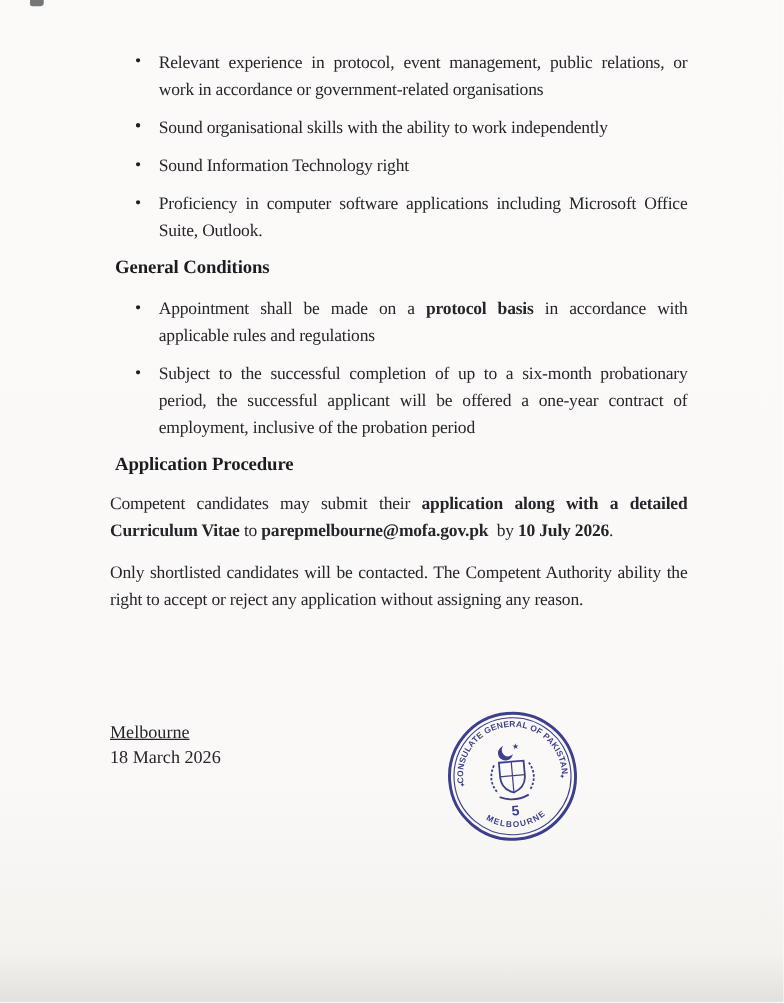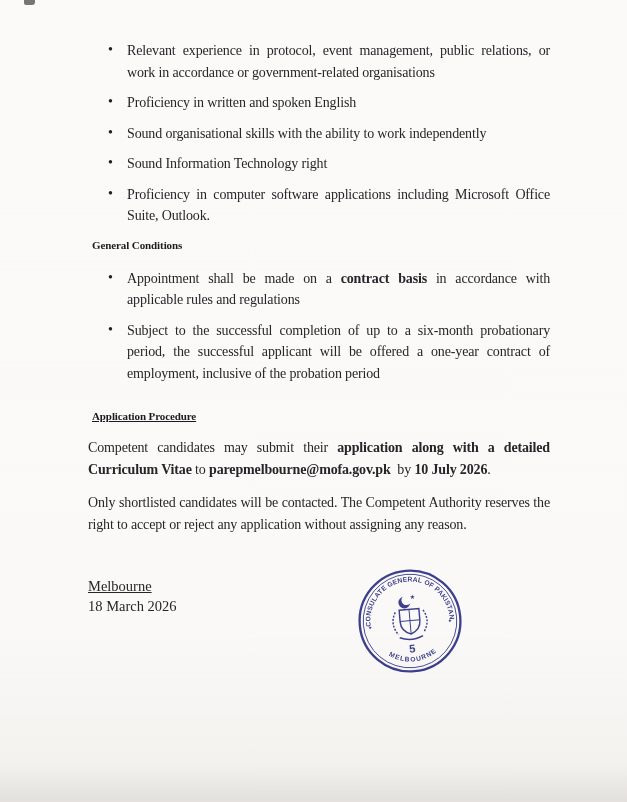--- a/index.html
+++ b/index.html
@@ -31,24 +31,24 @@
   }
   ul.bullets{list-style:none;margin:0;padding:0;}
   ul.bullets li{
     position:relative;padding-left:39px;margin-bottom:9px;
     text-align:justify;
   }
   ul.bullets li .dot{
     position:absolute;left:20px;top:-1px;font-size:14px;color:#1e1e22;
   }
   h3.sec{
-    font-size:11px;line-height:19px;margin:8px 0 13px 4px;
+    font-size:15px;line-height:19px;margin:8px 0 13px 4px;
     color:#1c1c20;letter-spacing:-0.1px;
   }
-  h3.sec.ap{margin-top:23px;margin-bottom:11px;text-decoration:underline;}
+  h3.sec.ap{margin-top:9px;margin-bottom:11px;}
   p.body{
     margin:0 0 11px 0;text-align:justify;line-height:22px;
   }
   b{font-weight:bold;}
   .email{font-weight:bold;}
   .signoff{position:absolute;left:88px;top:576px;font-size:14.5px;line-height:20px;}
   .signoff .place{text-decoration:underline;}
   .stamp{
     position:absolute;left:356px;top:567px;width:108px;height:108px;
     transform:rotate(-5deg);opacity:.92;
@@ -67,54 +67,53 @@
 
   <div class="content">
 
     <ul class="bullets">
       <li>
         <span class="dot">•</span>
         <span>Relevant experience in protocol, event management, public relations, or work in accordance or government-related organisations</span>
       </li>
       <li>
         <span class="dot">•</span>
-        <span>Proficiency in written and spoken English</span>
       </li>
       <li>
         <span class="dot">•</span>
         <span>Sound organisational skills with the ability to work independently</span>
       </li>
       <li>
         <span class="dot">•</span>
         <span>Sound Information Technology right</span>
       </li>
       <li>
         <span class="dot">•</span>
         <span>Proficiency in computer software applications including Microsoft Office Suite, Outlook.</span>
       </li>
     </ul>
 
     <h3 class="sec">General Conditions</h3>
 
     <ul class="bullets">
       <li>
         <span class="dot">•</span>
-        <span>Appointment shall be made on a </span><b>contract basis</b><span> in accordance with applicable rules and regulations</span>
+        <span>Appointment shall be made on a </span><b>protocol basis</b><span> in accordance with applicable rules and regulations</span>
       </li>
       <li>
         <span class="dot">•</span>
         <span>Subject to the successful completion of up to a six-month probationary period, the successful applicant will be offered a one-year contract of employment, inclusive of the probation period</span>
       </li>
     </ul>
 
     <h3 class="sec ap">Application Procedure</h3>
 
     <p class="body"><span>Competent candidates may submit their </span><b>application along with a detailed Curriculum Vitae</b><span> to </span><span class="email">parepmelbourne@mofa.gov.pk</span><span> &nbsp;by </span><b>10 July 2026</b><span>.</span></p>
 
-    <p class="body">Only shortlisted candidates will be contacted. The Competent Authority reserves the right to accept or reject any application without assigning any reason.</p>
+    <p class="body">Only shortlisted candidates will be contacted. The Competent Authority ability the right to accept or reject any application without assigning any reason.</p>
 
   </div>
 
   <div class="signoff">
     <div class="place">Melbourne</div>
     <div class="date">18 March 2026</div>
   </div>
 
   <div class="stamp">
     <svg viewBox="0 0 120 120">

